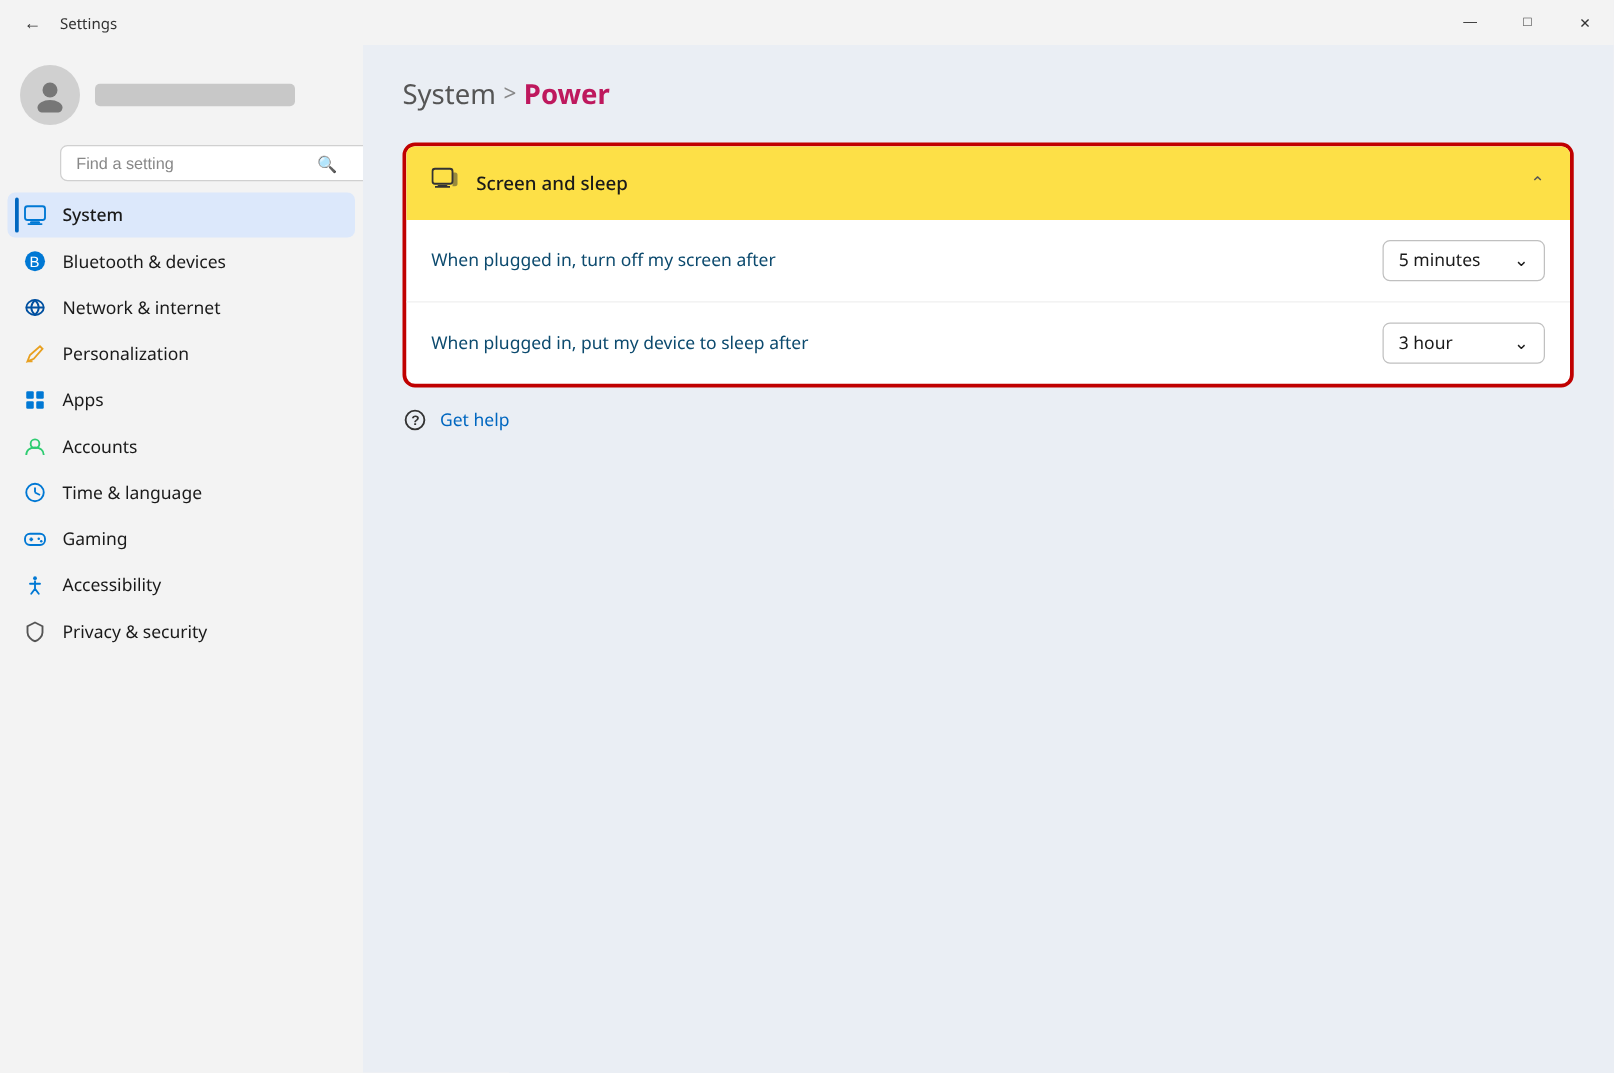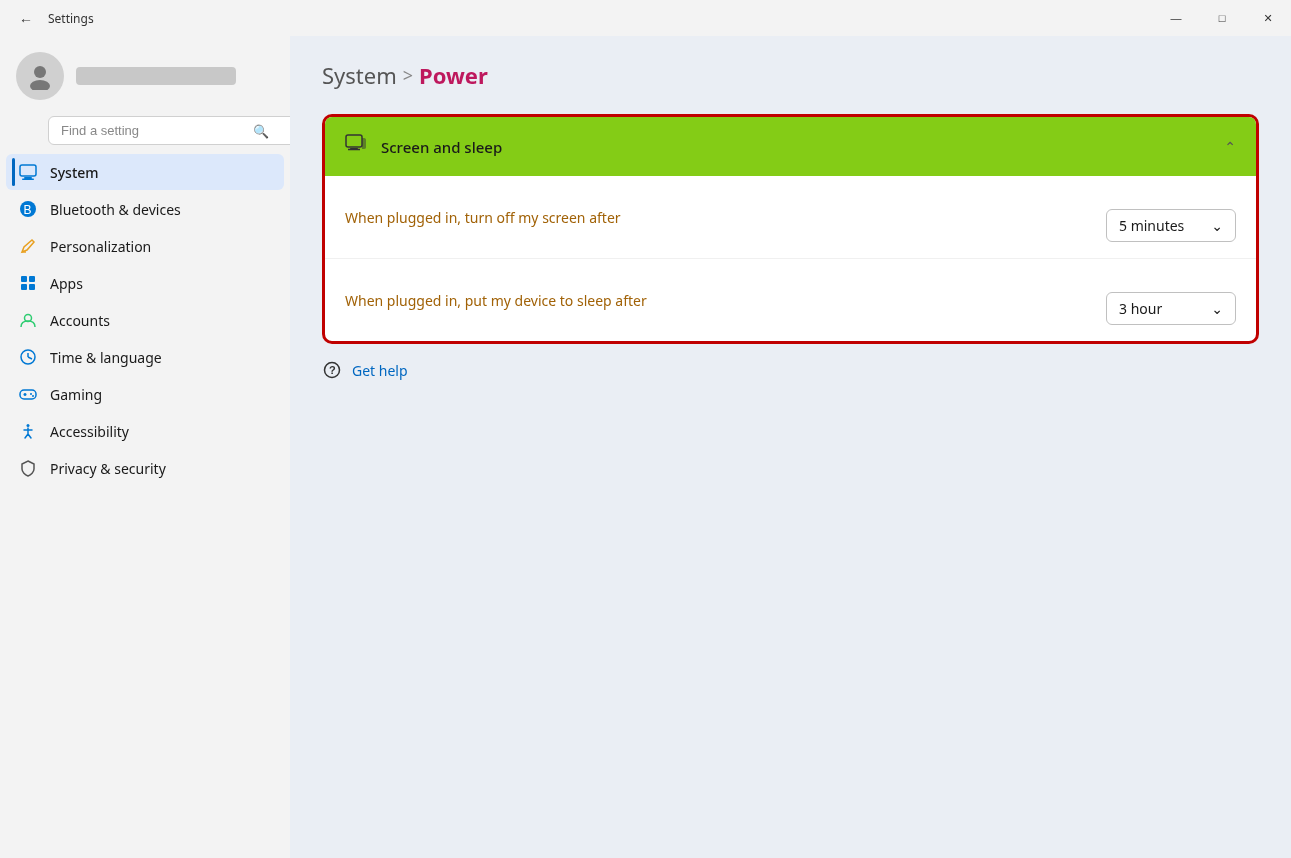--- a/index.html
+++ b/index.html
@@ -209,21 +209,21 @@
       border: 3px solid #c00000;
       overflow: hidden;
     }
 
     .card-header {
       display: flex;
       align-items: center;
       justify-content: space-between;
       padding: 16px 20px;
       cursor: pointer;
-      background: #84cc16;
+      background: #fde047;
     }
     .card-header-left {
       display: flex;
       align-items: center;
       gap: 14px;
     }
     .card-title-text {
       font-size: 15px;
       font-weight: 500;
       color: #1a1a1a;
@@ -237,36 +237,35 @@
       display: flex;
       align-items: center;
       justify-content: space-between;
       padding: 16px 20px;
     }
     .setting-row:not(:last-child) {
       border-bottom: 1px solid #f0f0f0;
     }
     .setting-label {
       font-size: 14px;
-      color: #a16207;
+      color: #0c4a6e;
     }
     .dropdown {
       display: flex;
       align-items: center;
       gap: 8px;
       padding: 6px 12px;
       border: 1px solid #c0c0c0;
       border-radius: 6px;
       background: white;
       font-size: 14px;
       cursor: pointer;
       min-width: 130px;
       justify-content: space-between;
       color: #1a1a1a;
-      margin-top: 17px;
     }
 
     
     .help-section {
       margin-top: 16px;
       display: flex;
       flex-direction: column;
       gap: 10px;
     }
     .help-link {
@@ -343,20 +342,31 @@
       <div class="nav-item">
         <span class="nav-icon icon-bluetooth">
           <svg width="18" height="18" viewBox="0 0 18 18" fill="none">
             <circle cx="9" cy="9" r="8" fill="#0078d4"></circle>
             <text x="4.5" y="13.5" font-size="12" fill="white" font-family="sans-serif">B</text>
           </svg>
         </span>
         <span>Bluetooth &amp; devices</span>
       </div>
 
+      <div class="nav-item">
+        <span class="nav-icon icon-network">
+          <svg width="18" height="18" viewBox="0 0 18 18" fill="none">
+            <path d="M9 3 C5 3 2 6 2 9 C2 12 5 15 9 15 C13 15 16 12 16 9 C16 6 13 3 9 3Z" stroke="#0050a0" stroke-width="1.5" fill="none"></path>
+            <path d="M9 3 C7 5 6 7 6 9 C6 11 7 13 9 15" stroke="#0050a0" stroke-width="1.5" fill="none"></path>
+            <path d="M9 3 C11 5 12 7 12 9 C12 11 11 13 9 15" stroke="#0050a0" stroke-width="1.5" fill="none"></path>
+            <line x1="2" y1="9" x2="16" y2="9" stroke="#0050a0" stroke-width="1.5"></line>
+          </svg>
+        </span>
+        <span>Network &amp; internet</span>
+      </div>
 
       <div class="nav-item">
         <span class="nav-icon icon-personalization">
           <svg width="18" height="18" viewBox="0 0 18 18" fill="none">
             <path d="M3 15 L5 10 L13 3 L15 5 L8 13 Z" stroke="#e8a020" stroke-width="1.5" fill="none"></path>
             <line x1="3" y1="15" x2="7" y2="15" stroke="#e8a020" stroke-width="1.5"></line>
           </svg>
         </span>
         <span>Personalization</span>
       </div>

